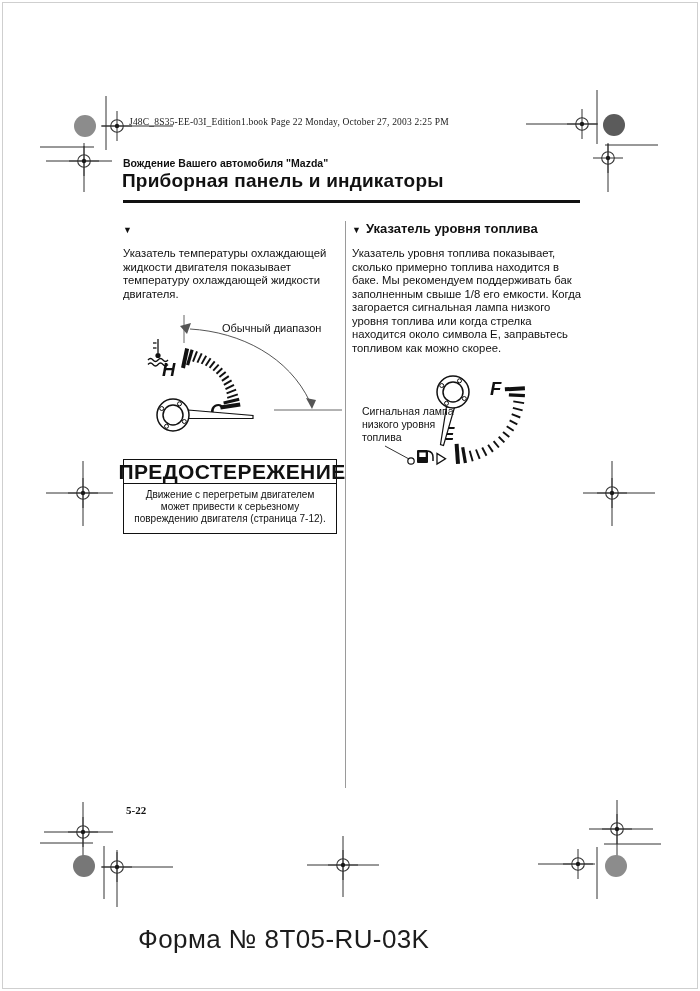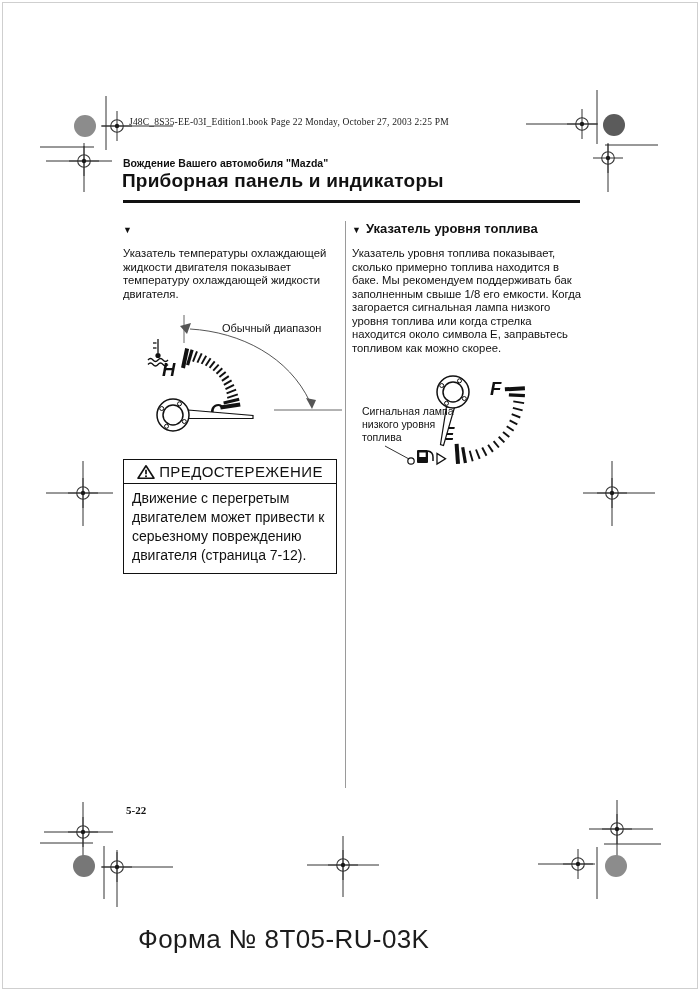--- a/index.html
+++ b/index.html
@@ -25,23 +25,23 @@
   .col-heading .htxt{max-width:172px;}
   .intro{margin-top:9px;}
   .gauge{display:block;}
   .gauge-temp{margin:12px 0 0 3px;}
   .gauge-fuel{margin:8px 0 0 2px;}
   .note{margin-top:5px;}
   .caution-box{margin-top:9px;border:1.6px solid #111;background:#fff;}
   .caution-head{
     display:flex;align-items:center;justify-content:center;gap:4px;
     padding:4px 0 3px 0;border-bottom:1.3px solid #111;
-    font-size:15px;font-weight:normal;letter-spacing:.4px;
+    font-size:21px;font-weight:bold;letter-spacing:.4px;
   }
-  .caution-body{padding:5px 8px 8px 8px;font-size:14px;line-height:19px;}
+  .caution-body{padding:5px 8px 8px 8px;font-size:10px;line-height:12px;text-align:center;}
   .page-num{position:absolute;left:126px;top:804px;font-family:"Liberation Serif",serif;font-weight:bold;font-size:11px;}
   .form-line{position:absolute;left:138px;top:924px;font-size:26px;color:#1c1c1c;letter-spacing:.4px;}
   .glabel{font-size:11px;fill:#111;}
   .lamp-label{font-size:10.5px;fill:#111;}
   .gletter{font-size:18.5px;font-weight:bold;font-style:italic;fill:#111;}
 </style>
 </head>
 <body>
 
 <div class="page-frame"></div>

